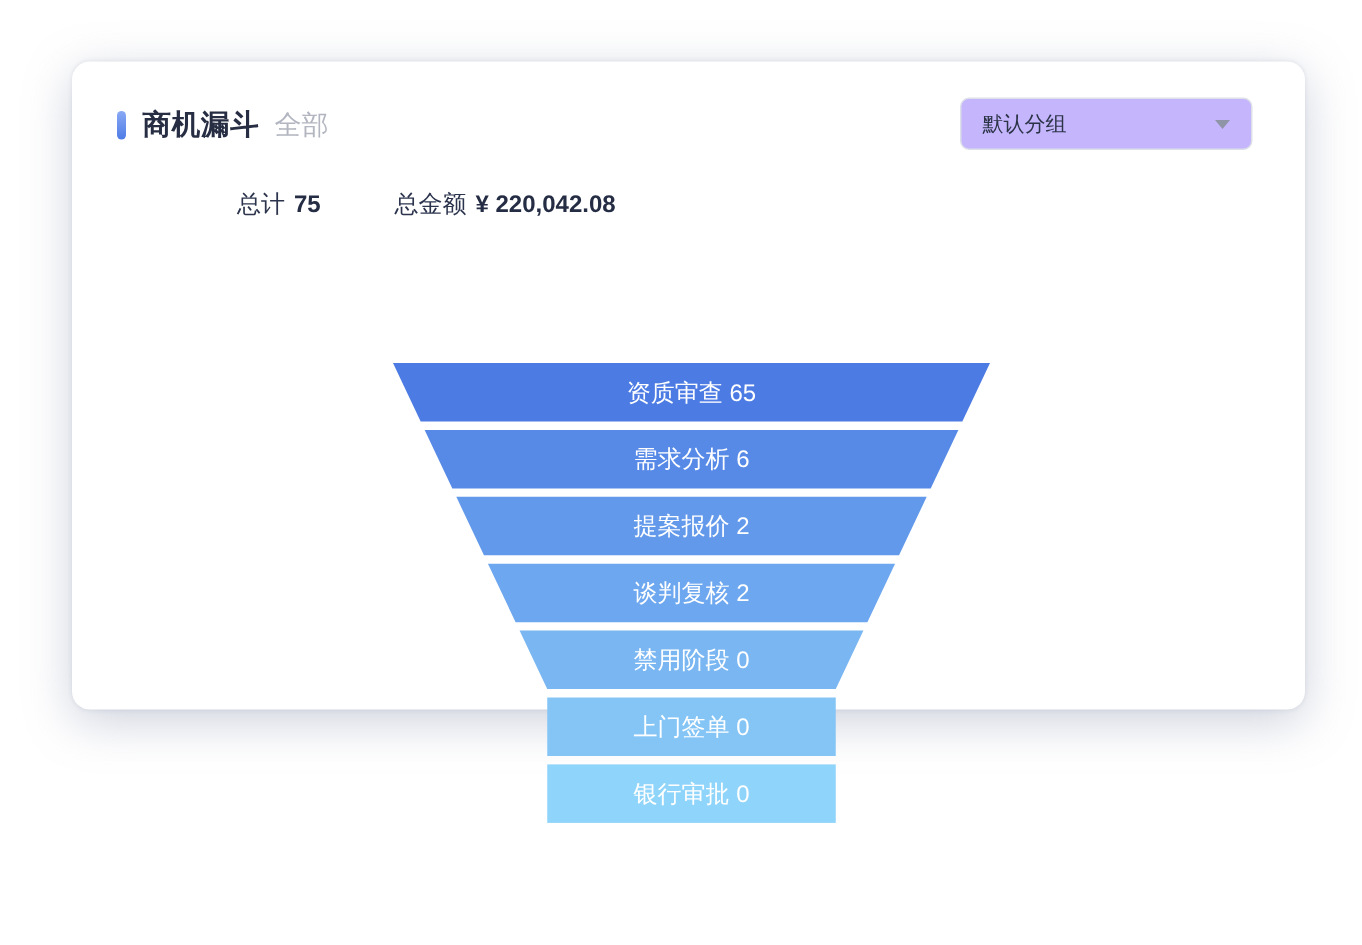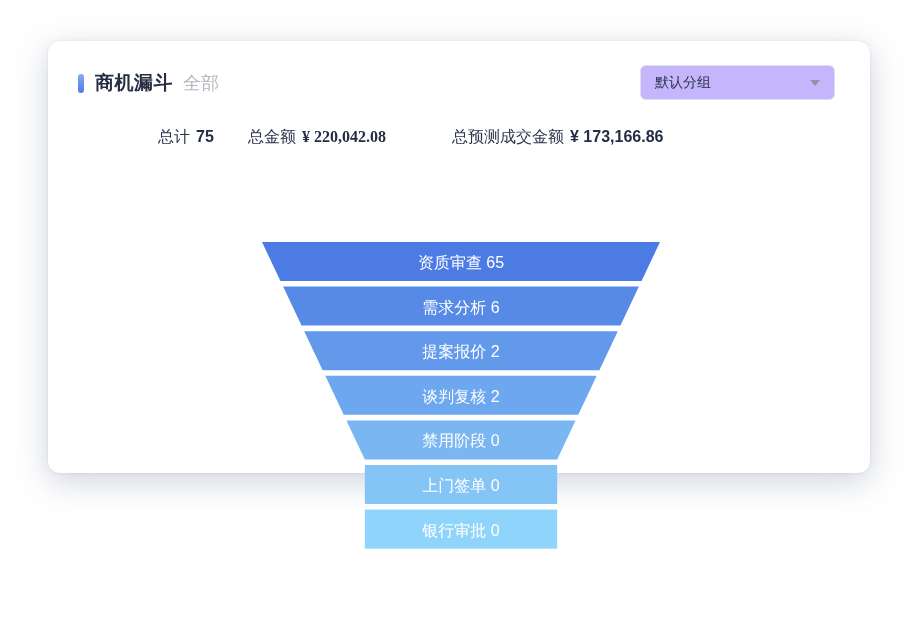--- a/index.html
+++ b/index.html
@@ -34,21 +34,21 @@
     width:0;height:0;margin-left:auto;
     border-left:5px solid transparent;border-right:5px solid transparent;
     border-top:6px solid #8f95a6;
   }
   .stat{
     position:absolute;top:85px;font-size:16px;color:#2c344d;
     white-space:nowrap;line-height:22px;
   }
   .stat .val{font-weight:700;color:#252d45;margin-left:6px;}
   .stat-total{left:110px;text-align:center;}
-  .stat-amount{left:200px;font-family:Liberation Serif, serif;}
+  .stat-amount{left:215px;}
   .stat-forecast{left:404px;}
   .funnel{position:absolute;left:0;top:0;width:822px;height:529px;}
   .funnel text{font-family:"Liberation Sans","DejaVu Sans",sans-serif;}
 </style>
 </head>
 <body>
 
 <div class="card">
 
   <div class="card-header">
@@ -61,23 +61,20 @@
     <span class="select-value">默认分组</span>
     <span class="caret"></span>
   </div>
 
   <div class="stat stat-total">
     <span>总计</span><span class="val">75</span>
   </div>
   <div class="stat stat-amount">
     <span>总金额</span><span class="val">¥ 220,042.08</span>
   </div>
-  <div class="stat stat-forecast">
-    <span>总预测成交金额</span><span class="val">¥ 173,166.86</span>
-  </div>
 
   <svg class="funnel" viewBox="0 0 822 529">
       <polygon points="214,201 612,201 593.553,240 232.447,240" fill="#4C7BE3"></polygon>
       <text x="413" y="221.5" text-anchor="middle" dominant-baseline="central" fill="#ffffff" font-size="16">资质审查 65</text>
       <polygon points="235.0958,245.6 590.9042,245.6 572.4572000000001,284.6 253.5428,284.6" fill="#578AE7"></polygon>
       <text x="413" y="266.1" text-anchor="middle" dominant-baseline="central" fill="#ffffff" font-size="16">需求分析 6</text>
       <polygon points="256.1916,290.2 569.8084,290.2 551.3614,329.2 274.6386,329.2" fill="#6299EB"></polygon>
       <text x="413" y="310.7" text-anchor="middle" dominant-baseline="central" fill="#ffffff" font-size="16">提案报价 2</text>
       <polygon points="277.2874,334.8 548.7126000000001,334.8 530.2656,373.8 295.7344,373.8" fill="#6DA7EF"></polygon>
       <text x="413" y="355.3" text-anchor="middle" dominant-baseline="central" fill="#ffffff" font-size="16">谈判复核 2</text>

